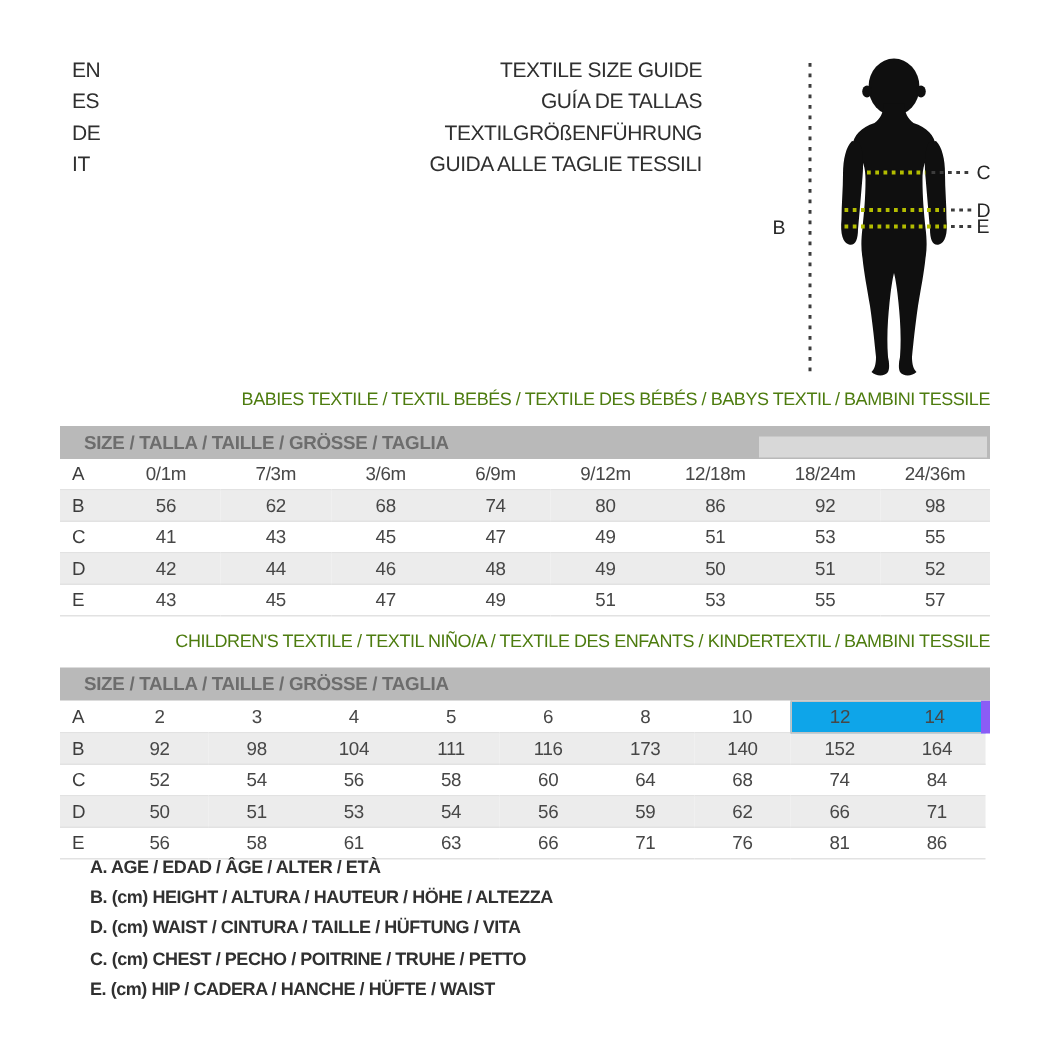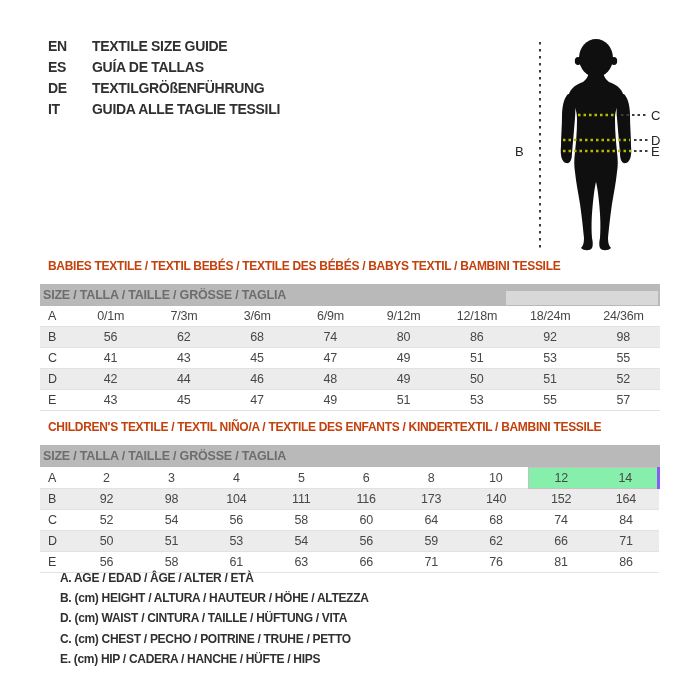--- a/index.html
+++ b/index.html
@@ -4,40 +4,40 @@
 <style>
   html,body{margin:0;padding:0;}
   body{
     width:700px;height:700px;position:relative;background:#ffffff;
     font-family:"Liberation Sans", sans-serif;color:#3b3b3b;overflow:hidden;
   }
   .abs{position:absolute;}
 
   
   #language-list{left:48px;top:36px;width:420px;}
-  .lang-row{display:flex;line-height:21px;font-size:14px;font-weight:bold;color:#2f2f2f;letter-spacing:-0.3px;}
+  .lang-row{display:flex;line-height:21px;font-size:14px;font-weight:normal;color:#2f2f2f;letter-spacing:-0.3px;justify-content:space-between;}
   .lang-code{width:44px;flex:0 0 44px;}
 
   
-  .tbl-title{font-size:12px;font-weight:bold;color:#c2410c;letter-spacing:-0.3px;line-height:20px;padding-left:8px;white-space:nowrap;}
+  .tbl-title{font-size:12px;font-weight:normal;color:#4d7c0f;letter-spacing:-0.3px;line-height:20px;padding-left:8px;white-space:nowrap;text-align:right;}
 
   
   .headbar{height:22px;background:#b9b9b9;font-size:12.5px;font-weight:bold;color:#6d6d6d;
-    line-height:22px;padding-left:3px;letter-spacing:-0.2px;position:relative;margin-top:8px;box-sizing:border-box;}
+    line-height:22px;padding-left:16px;letter-spacing:-0.2px;position:relative;margin-top:8px;box-sizing:border-box;}
   .bar-light{position:absolute;right:2px;bottom:1px;width:152px;height:14px;background:rgba(255,255,255,0.45);}
 
   
   .size-table{border-collapse:collapse;table-layout:fixed;width:620px;}
   .size-table tr{border-bottom:1px solid #e2e2e2;}
   .size-table td{height:20px;font-size:12.5px;text-align:center;color:#474747;padding:0;letter-spacing:-0.2px;}
   .size-table td.lab{width:26px;text-align:left;padding-left:8px;color:#3d3d3d;}
   .size-table tr.shade td{background:#ececec;}
-  .size-table td.hl{border-top:1px solid #c2c2c2;border-bottom:1px solid #c2c2c2;background:#86efac;}
+  .size-table td.hl{border-top:1px solid #c2c2c2;border-bottom:1px solid #c2c2c2;background:#0ea5e9;}
   .size-table td.hl-first{border-left:1px solid #c2c2c2;}
-  .size-table td.hl-last{border-right:3px solid #8b5cf6;}
+  .size-table td.hl-last{border-right:6px solid #8b5cf6;}
 
   .tbl-wrap{width:620px;}
   #babies-section{left:40px;top:256px;}
   #children-section{left:40px;top:417px;}
 
   
   #legend-list{left:48px;top:568px;width:520px;margin-left:12px;}
   .legend-row{font-size:12px;font-weight:bold;color:#303030;line-height:20.2px;letter-spacing:-0.3px;}
 
   
@@ -268,14 +268,14 @@
         </tr>
       </tbody>
   </table>
 </div>
 
 <div id="legend-list" class="abs">
     <div class="legend-row">A. AGE / EDAD / ÂGE / ALTER / ETÀ</div>
     <div class="legend-row">B. (cm) HEIGHT / ALTURA / HAUTEUR / HÖHE / ALTEZZA</div>
     <div class="legend-row">D. (cm) WAIST / CINTURA / TAILLE / HÜFTUNG / VITA</div>
     <div class="legend-row">C. (cm) CHEST / PECHO / POITRINE / TRUHE / PETTO</div>
-    <div class="legend-row">E. (cm) HIP / CADERA / HANCHE / HÜFTE / HIPS</div>
+    <div class="legend-row">E. (cm) HIP / CADERA / HANCHE / HÜFTE / WAIST</div>
   </div>
 
 </body></html>

